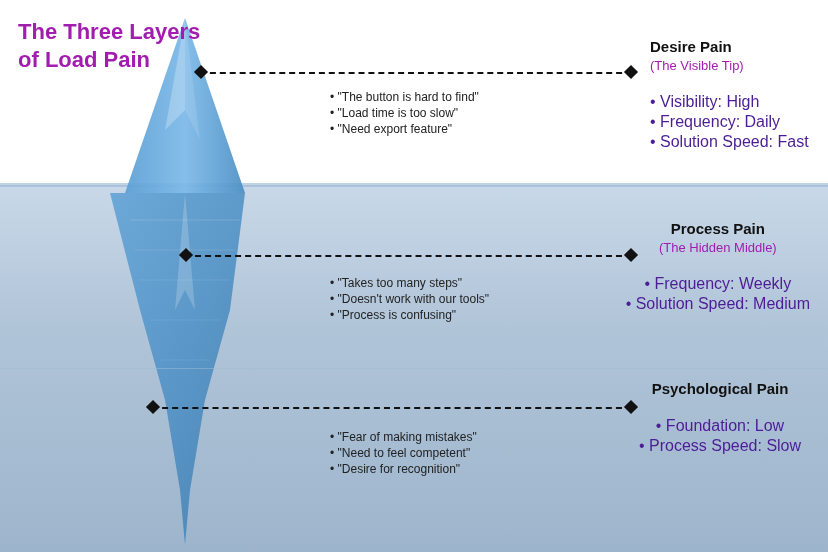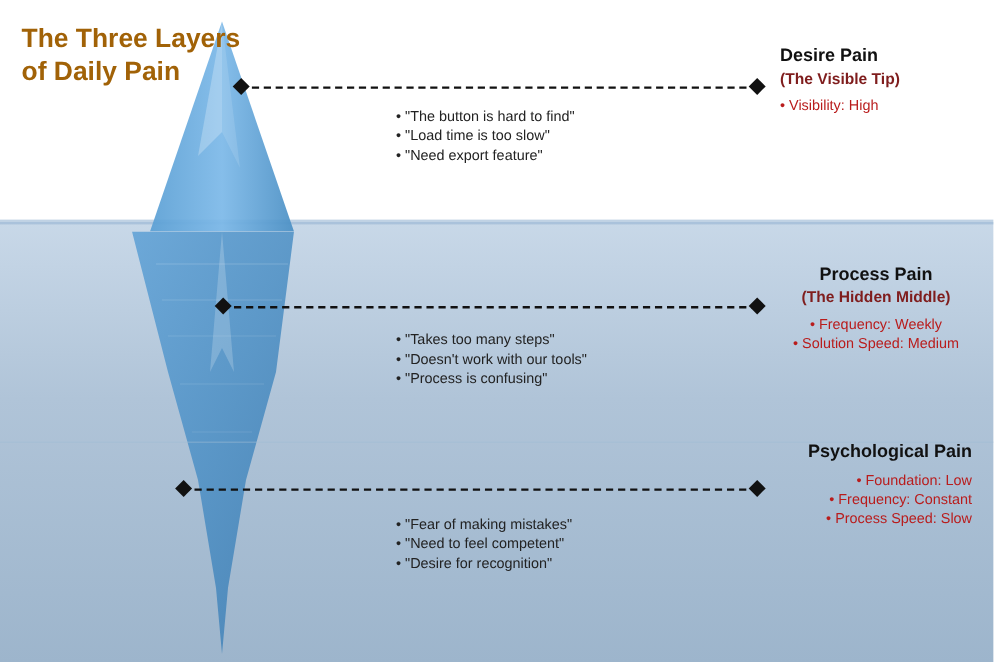--- a/index.html
+++ b/index.html
@@ -44,21 +44,21 @@
       height: 540px;
     }
 
     
     .title {
       position: absolute;
       top: 18px;
       left: 18px;
       font-size: 22px;
       font-weight: 900;
-      color: #a16207;
+      color: #a21caf;
       line-height: 1.25;
       z-index: 10;
     }
 
     
     .dotted-line {
       position: absolute;
       border-top: 2px dashed #111;
       z-index: 5;
     }
@@ -77,40 +77,40 @@
       z-index: 10;
     }
     .pain-title {
       font-size: 15px;
       font-weight: 700;
       color: #111;
       margin-bottom: 3px;
     }
     .pain-subtitle {
       font-size: 13px;
-      font-weight: 700;
-      color: #7f1d1d;
+      font-weight: 400;
+      color: #a21caf;
     }
     .bullet-list {
       list-style: none;
       margin-top: 8px;
       font-size: 12px;
       color: #222;
     }
     .bullet-list li::before {
       content: "• ";
     }
     .bullet-list li {
       margin-bottom: 2px;
     }
     .stats-list {
       list-style: none;
-      margin-top: 8px;
-      font-size: 12px;
-      color: #b91c1c;
+      margin-top: 20px;
+      font-size: 16px;
+      color: #4c1d95;
     }
     .stats-list li::before {
       content: "• ";
     }
     .stats-list li {
       margin-bottom: 2px;
     }
 
     .divider-h {
       position: absolute;
@@ -124,21 +124,21 @@
 <body>
 
 <div class="bg-above"></div>
 <div class="bg-below"></div>
 <div class="waterline"></div>
 
 <div class="divider-h" style="top: 368px;"></div>
 
 <div class="title">
   <span>The Three Layers</span><br>
-  <span>of Daily Pain</span>
+  <span>of Load Pain</span>
 </div>
 
 <div class="iceberg-container">
   <svg viewBox="0 0 310 540" width="310" height="540" xmlns="http://www.w3.org/2000/svg">
 
     <defs>
       <linearGradient id="iceAbove" x1="0%" y1="0%" x2="100%" y2="0%">
         <stop offset="0%" style="stop-color:#5a9fd4;stop-opacity:1"></stop>
         <stop offset="50%" style="stop-color:#7bb8e8;stop-opacity:1"></stop>
         <stop offset="100%" style="stop-color:#4a8fc4;stop-opacity:1"></stop>
@@ -189,20 +189,22 @@
     <li>"Load time is too slow"</li>
     <li>"Need export feature"</li>
   </ul>
 </div>
 
 <div class="pain-block" style="right: 18px; top: 38px; text-align: left; min-width: 160px;">
   <div class="pain-title">Desire Pain</div>
   <div class="pain-subtitle">(The Visible Tip)</div>
   <ul class="stats-list">
     <li>Visibility: High</li>
+    <li>Frequency: Daily</li>
+    <li>Solution Speed: Fast</li>
   </ul>
 </div>
 
 <div class="dotted-line" style="top: 255px; left: 185px; width: 447px;"></div>
 <div class="diamond" style="top: 250px; left: 181px;"></div>
 <div class="diamond" style="top: 250px; left: 626px;"></div>
 
 <div class="pain-block" style="left: 330px; top: 268px;">
   <ul class="bullet-list">
     <li>"Takes too many steps"</li>
@@ -225,20 +227,19 @@
 <div class="diamond" style="top: 402px; left: 626px;"></div>
 
 <div class="pain-block" style="left: 330px; top: 422px;">
   <ul class="bullet-list">
     <li>"Fear of making mistakes"</li>
     <li>"Need to feel competent"</li>
     <li>"Desire for recognition"</li>
   </ul>
 </div>
 
-<div class="pain-block" style="right: 18px; top: 368px; text-align: right; min-width: 180px;">
+<div class="pain-block" style="right: 18px; top: 380px; text-align: center; min-width: 180px;">
   <div class="pain-title">Psychological Pain</div>
   <ul class="stats-list">
     <li>Foundation: Low</li>
-    <li>Frequency: Constant</li>
     <li>Process Speed: Slow</li>
   </ul>
 </div>
 
 </body></html>

